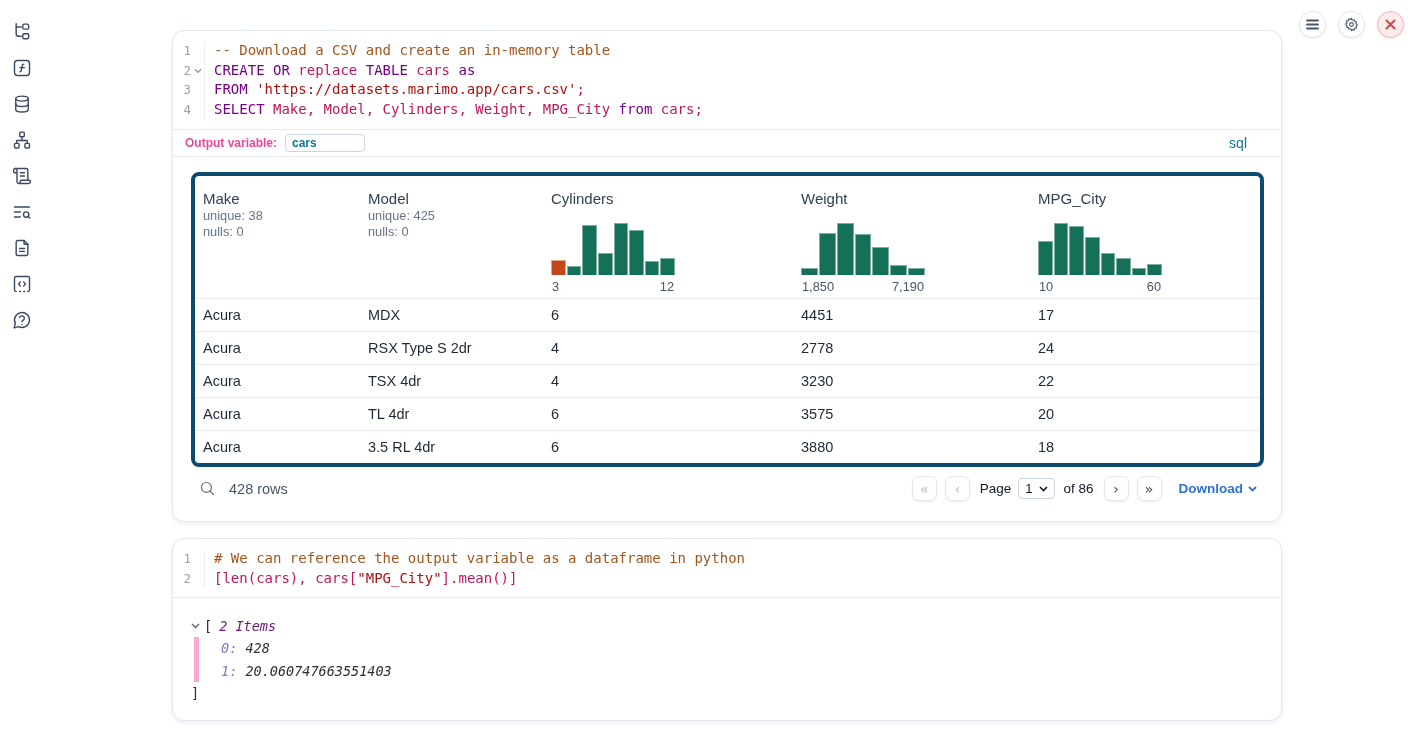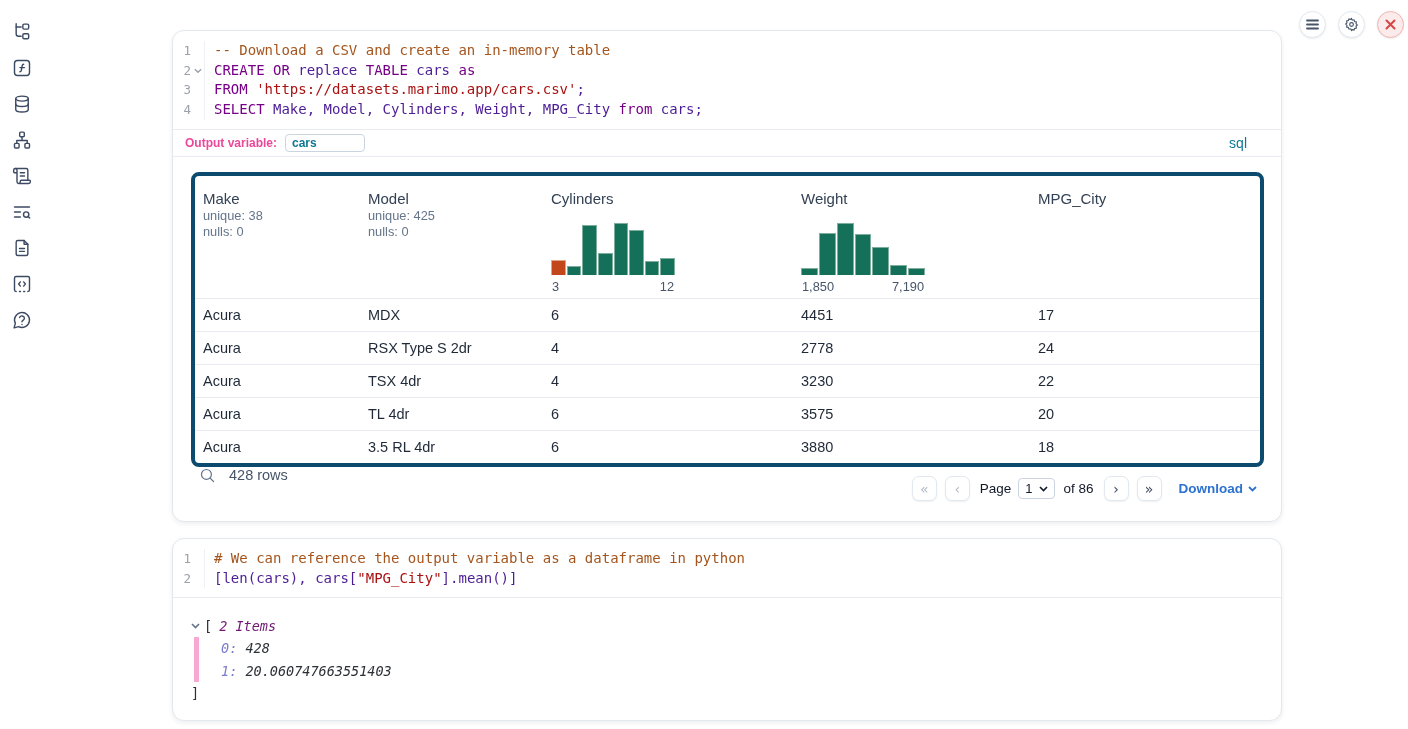--- a/index.html
+++ b/index.html
@@ -25,21 +25,21 @@
   .code-area { padding:10px 0 9px 0; }
   .code-line { display:flex; line-height:19.7px; font-family:"DejaVu Sans Mono","Liberation Mono",monospace; font-size:14px; }
   .gutter { flex:0 0 32px; display:flex; justify-content:flex-end; color:#9aa1ab; font-size:12.5px; border-right:1px solid #edf0f4; }
   .gutter .num { width:16px; text-align:right; }
   .gutter .foldslot { width:13px; display:flex; align-items:center; justify-content:center; }
   .gutter .foldslot svg { stroke:#9aa1ab; fill:none; stroke-width:1.6; width:8px; height:8px; }
   .code-text { padding-left:9px; white-space:pre; color:#1a1a1a;text-align:center; }
   .tok-kw { color:#770088; }
   .tok-str { color:#aa1111; }
   .tok-com { color:#a4551e; }
-  .tok-pl { color:#4c1d95; }
+  .tok-pl { color:#be185d; }
 
   .meta-row { height:28px; border-top:1px solid #e8ebef; border-bottom:1px solid #e8ebef; display:flex; align-items:center; padding:0 34px 0 12px; }
   .meta-label { font-size:12px; font-weight:bold; color:#ec4899; }
   .var-input { margin-left:8px; width:80px; height:18px; border:1px solid #cbd5e1; border-radius:4px; font-size:12px; font-weight:bold; color:#0f7795; padding:0 6px; font-family:"Liberation Sans",sans-serif; outline:none; background:#fff; }
   .lang-tag { margin-left:auto; font-size:14px; font-weight:400; color:#0f7795; }
 
   
   .out-area { padding:15px 17px 10px 18px; }
   .tbl { border:4px solid #0c4a6e; border-radius:8px; overflow:hidden; }
   .tbl-head, .tr { display:grid; grid-template-columns:165px 183px 250px 237px 1fr; }
@@ -49,21 +49,21 @@
   .col-stat:first-of-type { margin-top:9px; }
   .hist { margin-top:15px; width:124px; }
   .bars { height:52px; display:flex; align-items:flex-end; gap:1px; }
   .bar { flex:1; background:#15705a; border:1px solid #7eae9d; border-bottom:none; }
   .bar.hl { background:#c2481b; border-color:#e2a486; }
   .hist-labels { display:flex; justify-content:space-between; font-size:12.8px; color:#475569; margin-top:4px; padding:0 1px; }
   .tr { border-top:1px solid #e8ebef; height:33px; }
   .td { font-size:14.5px; color:#1f2937; padding-left:8px; display:flex; align-items:center; }
 
   
-  .tbl-footer { height:44px; display:flex; padding:0 7px; }
+  .tbl-footer { height:44px; display:flex; align-items:center; padding:0 7px; }
   .search-icon { width:17px; height:17px; margin-left:1px; cursor:pointer; }
   .search-icon svg { stroke:#64748b; fill:none; stroke-width:1.7; stroke-linecap:round; }
   .rows-count { margin-left:13px; font-size:14.5px; color:#475569; }
   .pager { margin-left:auto; display:flex; align-items:center; }
   .pg-btn { width:25px; height:25px; border:1px solid #e2e8f0; border-radius:7px; background:#fff; box-shadow:0 1px 2px rgba(15,23,42,.07); display:flex; align-items:center; justify-content:center; font-size:14px; cursor:pointer; color:#3f4a5a; font-family:"DejaVu Sans",sans-serif; }
   .pg-btn.disabled { color:#b3bac4; }
   .pg-btn + .pg-btn { margin-left:8px; }
   .pg-label { margin:0 7px 0 10px; font-size:13.5px; color:#111827; }
   .pg-select { display:inline-flex; align-items:center; gap:7px; border:1px solid #cbd5e1; border-radius:4px; height:21px; padding:0 6px; font-size:13px; color:#111827; cursor:pointer; background:#fff; }
   .pg-select svg { stroke:#111827; fill:none; stroke-width:1.6; }
@@ -267,20 +267,36 @@
                   <div class="bar" style="height:7px"></div>
                 </div>
                 <div class="hist-labels">
                   <span>1,850</span>
                   <span>7,190</span>
                 </div>
               </div>
             </div>
             <div class="th">
               <div class="col-name">MPG_City</div>
+              <div class="hist">
+                <div class="bars">
+                  <div class="bar" style="height:34px"></div>
+                  <div class="bar" style="height:52px"></div>
+                  <div class="bar" style="height:49px"></div>
+                  <div class="bar" style="height:38px"></div>
+                  <div class="bar" style="height:22px"></div>
+                  <div class="bar" style="height:17px"></div>
+                  <div class="bar" style="height:7px"></div>
+                  <div class="bar" style="height:11px"></div>
+                </div>
+                <div class="hist-labels">
+                  <span>10</span>
+                  <span>60</span>
+                </div>
+              </div>
             </div>
           </div>
         <div id="tbl-body">
             <div class="tr">
               <div class="td">Acura</div>
               <div class="td">MDX</div>
               <div class="td">6</div>
               <div class="td">4451</div>
               <div class="td">17</div>
             </div>

